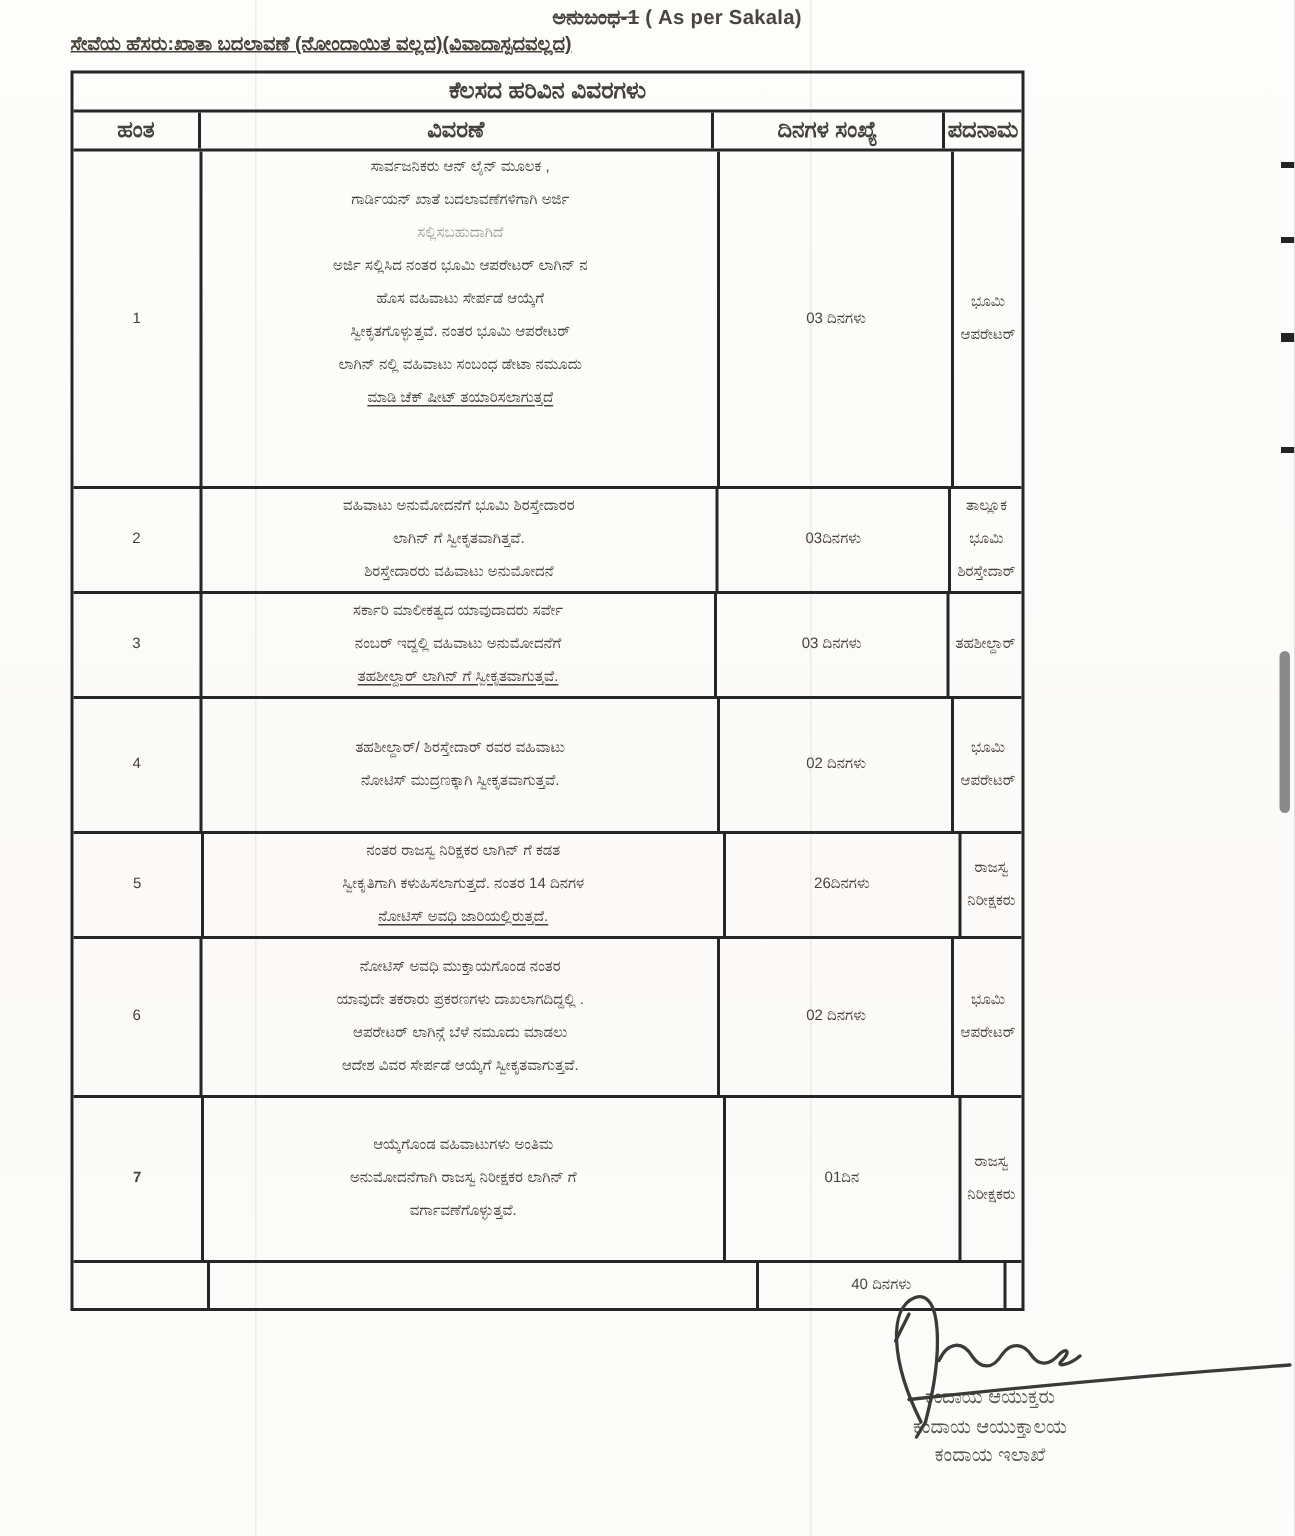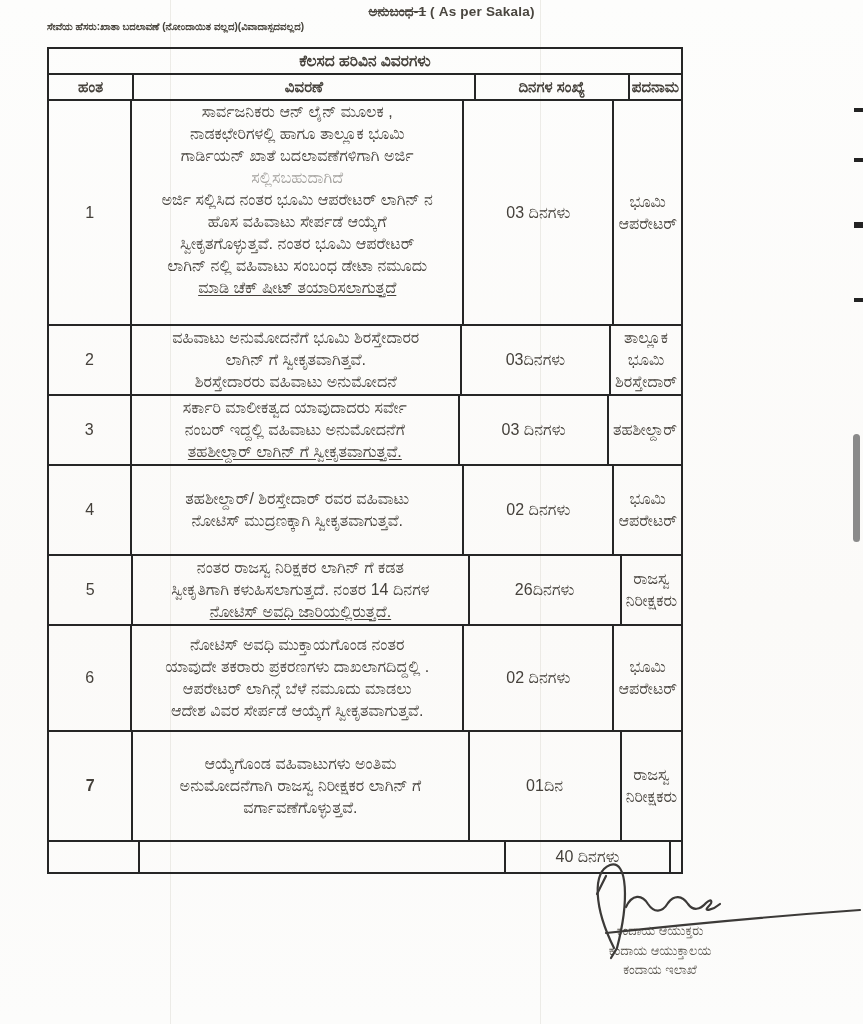--- a/index.html
+++ b/index.html
@@ -10,32 +10,32 @@
     font-family:"Liberation Sans", sans-serif;
     color:#45413b; overflow:hidden;
   }
   .scan-line { position:absolute; top:0; width:1px; height:100%; background:#d9d6cf; opacity:.45; }
   .annex {
     position:absolute; top:4px; left:0; width:100%; text-align:center;
     font-size:13.5px; font-weight:700; color:#4a463f; letter-spacing:.2px;margin-left:20px;
   }
   .annex .struck { text-decoration:line-through; }
   .service {
-    position:absolute; top:21px; left:47px; font-size:10px; font-weight:700; color:#46423a;
+    position:absolute; top:21px; left:47px; font-size:13px; font-weight:700; color:#46423a;text-decoration:underline;
   }
   .wf-table {
     position:absolute; left:47px; top:47px; width:636px;
     border:2px solid #262626; box-sizing:border-box;
   }
   .row { display:flex; border-top:2px solid #262626; box-sizing:border-box; align-items:stretch; }
   .row.no-top { border-top:none; }
   .cell {
     box-sizing:border-box; display:flex; flex-direction:column;
     justify-content:center; align-items:center; text-align:center;
-    font-size:16px; line-height:22px; padding:1px 4px; color:#45413b;
+    font-size:10px; line-height:22px; padding:1px 4px; color:#45413b;
   }
   .c0 { width:91px;  border-right:2px solid #262626; }
   .c1 { width:366px; border-right:2px solid #262626; }
   .c2 { width:165px; border-right:2px solid #262626; }
   .c3 { flex:1; }
   .title-row { height:24px; }
   .title-row .cell { width:100%; font-weight:700; font-size:15.5px; padding:0; justify-content:center; }
   .head-row { height:26px; }
   .head-row .cell { font-weight:700; font-size:15px; padding:0 2px; }
   .desc-line { display:block; }
@@ -76,21 +76,20 @@
       <div class="cell c0">ಹಂತ</div>
       <div class="cell c1">ವಿವರಣೆ</div>
       <div class="cell c2">ದಿನಗಳ ಸಂಖ್ಯೆ</div>
       <div class="cell c3">ಪದನಾಮ</div>
     </div>
     <div id="rows-container">
         <div class="row" style="min-height: 225px;">
           <div class="cell c0">1</div>
           <div class="cell c1" style="justify-content: flex-start; padding-top: 0px;">
             <span class="desc-line">ಸಾರ್ವಜನಿಕರು ಆನ್ ಲೈನ್ ಮೂಲಕ ,</span>
-            <span class="desc-line">ನಾಡಕಛೇರಿಗಳಲ್ಲಿ ಹಾಗೂ ತಾಲ್ಲೂಕ ಭೂಮಿ</span>
             <span class="desc-line">ಗಾರ್ಡಿಯನ್ ಖಾತೆ ಬದಲಾವಣೆಗಳಿಗಾಗಿ ಅರ್ಜಿ</span>
             <span class="desc-line faint">ಸಲ್ಲಿಸಬಹುದಾಗಿದೆ</span>
             <span class="desc-line">ಅರ್ಜಿ ಸಲ್ಲಿಸಿದ ನಂತರ ಭೂಮಿ ಆಪರೇಟರ್ ಲಾಗಿನ್ ನ</span>
             <span class="desc-line">ಹೊಸ ವಹಿವಾಟು ಸೇರ್ಪಡೆ ಆಯ್ಕೆಗೆ</span>
             <span class="desc-line">ಸ್ವೀಕೃತಗೊಳ್ಳುತ್ತವೆ. ನಂತರ ಭೂಮಿ ಆಪರೇಟರ್</span>
             <span class="desc-line">ಲಾಗಿನ್ ನಲ್ಲಿ ವಹಿವಾಟು ಸಂಬಂಧ ಡೇಟಾ ನಮೂದು</span>
             <span class="desc-line uline">ಮಾಡಿ ಚೆಕ್ ಷೀಟ್ ತಯಾರಿಸಲಾಗುತ್ತದೆ</span>
           </div>
           <div class="cell c2">03 ದಿನಗಳು</div>
           <div class="cell c3">

